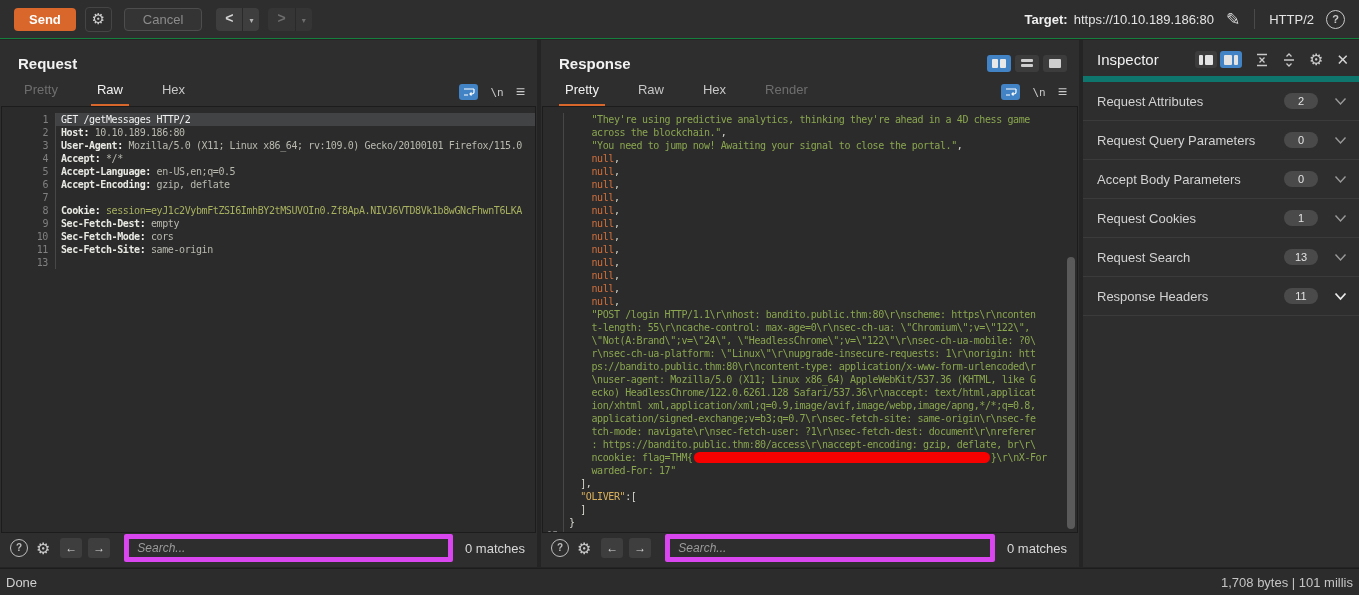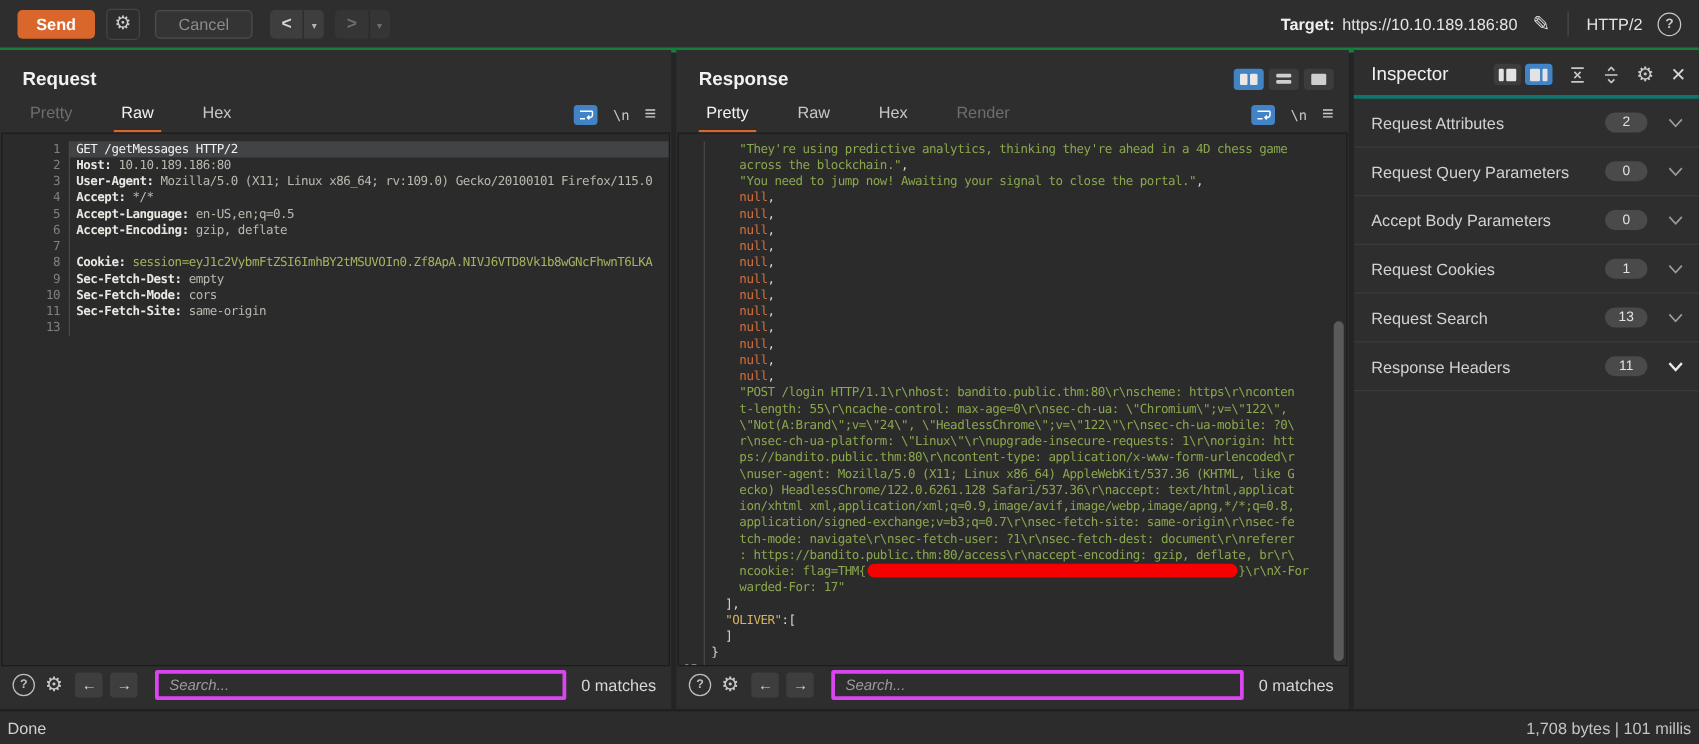--- a/index.html
+++ b/index.html
@@ -1,19 +1,19 @@
 <!DOCTYPE html>
 <html><head>
 <meta charset="utf-8">
 <style>
   html,body{margin:0;padding:0;width:1359px;height:595px;background:#242424;overflow:hidden;
     font-family:"Liberation Sans",sans-serif;-webkit-font-smoothing:antialiased;}
   .mono{font-family:"DejaVu Sans Mono",monospace;}
   
-  #topbar{position:absolute;left:0;top:0;width:1359px;height:38px;background:#2e2e2e;border-bottom:4px solid #15803d;}
+  #topbar{position:absolute;left:0;top:0;width:1359px;height:38px;background:#2e2e2e;border-bottom:1px solid #15803d;}
   .tb-row{display:flex;align-items:center;height:38px;padding:0 14px;}
   .btn-send{background:#d9662b;color:#fff;font-weight:bold;font-size:13px;border:none;border-radius:4px;
     height:23px;padding:0 15px;margin-right:9px;cursor:pointer;}
   .btn-iconbox{background:transparent;border:1px solid #454545;border-radius:4px;height:23px;width:25px;color:#cfcfcf;
     font-size:15px;line-height:21px;text-align:center;margin-right:12px;cursor:pointer;}
   .btn-cancel{background:#343434;border:1px solid #4d4d4d;border-radius:4px;height:23px;padding:0 18px;
     color:#8b8b8b;font-size:13px;margin-right:14px;}
   .nav-group{display:flex;align-items:stretch;background:#3e3e3e;border-radius:4px;height:23px;margin-right:9px;overflow:hidden;}
   .nav-group.dim{background:#353535;}
   .nav-main{color:#d5d5d5;font-size:14px;font-weight:bold;padding:2px 9px 0 9px;}
@@ -69,27 +69,27 @@
   .seg-key{color:#d9b15c;}
   .seg-redact{display:inline-block;width:296px;height:11px;background:#f70000;border-radius:6px;vertical-align:middle;margin:0 1px 2px 1px;}
   .vscroll{position:absolute;right:2px;top:150px;width:8px;height:272px;background:#5a5a5a;border-radius:4px;}
   
   .search-row{height:30px;display:flex;align-items:center;padding:0 12px 4px 8px;}
   .s-help{width:16px;height:16px;border:1.5px solid #bdbdbd;border-radius:50%;color:#bdbdbd;font-size:10px;font-weight:bold;
     text-align:center;line-height:16px;margin:0 8px 0 2px;cursor:pointer;}
   .s-gear{color:#c9c9c9;font-size:16px;margin-right:10px;cursor:pointer;}
   .s-nav{width:22px;height:20px;background:#3e3e3e;border-radius:3px;color:#d5d5d5;font-size:12px;text-align:center;
     line-height:20px;margin-right:6px;cursor:pointer;}
-  .s-input{flex:1;height:18px;background:#2e2e2e;border:3px solid #d946ef;border-radius:2px;color:#d5d5d5;
+  .s-input{flex:1;height:18px;background:#2e2e2e;border:5px solid #d946ef;border-radius:2px;color:#d5d5d5;
     font-size:12px;font-style:italic;padding:0 8px;margin:0 12px 0 8px;outline:none;}
   .s-input::placeholder{color:#9b9b9b;}
   .s-matches{color:#d8d8d8;font-size:13px;white-space:nowrap;}
   
   #panel-inspector{padding:0;}
-  .insp-head{height:33px;display:flex;align-items:center;padding:3px 10px 0 14px;border-bottom:3px solid #0f766e;}
+  .insp-head{height:33px;display:flex;align-items:center;padding:3px 10px 0 14px;border-bottom:6px solid #0f766e;}
   .insp-title{color:#f0f0f0;font-size:15px;font-weight:normal;flex:1;}
   .insp-toggle{width:22px;height:17px;border-radius:3px;background:#3c3c3c;display:flex;align-items:center;justify-content:center;gap:2px;margin-left:3px;cursor:pointer;}
   .insp-toggle.sel{background:#4183c4;}
   .insp-toggle .bar{width:4px;height:10px;background:#e3e3e3;border-radius:1px;}
   .insp-toggle .box{width:8px;height:10px;background:#e3e3e3;border-radius:1px;}
   .insp-ic{margin-left:13px;cursor:pointer;display:flex;align-items:center;}
   .insp-close{color:#d5d5d5;font-size:15px;margin-left:13px;cursor:pointer;}
   .insp-gear{color:#c9c9c9;font-size:16px;margin-left:13px;cursor:pointer;}
   .sec-row{height:38px;display:flex;align-items:center;padding:0 12px 0 14px;border-bottom:1px solid #3b3b3b;cursor:pointer;}
   .sec-label{flex:1;color:#d2d2d2;font-size:13px;}

